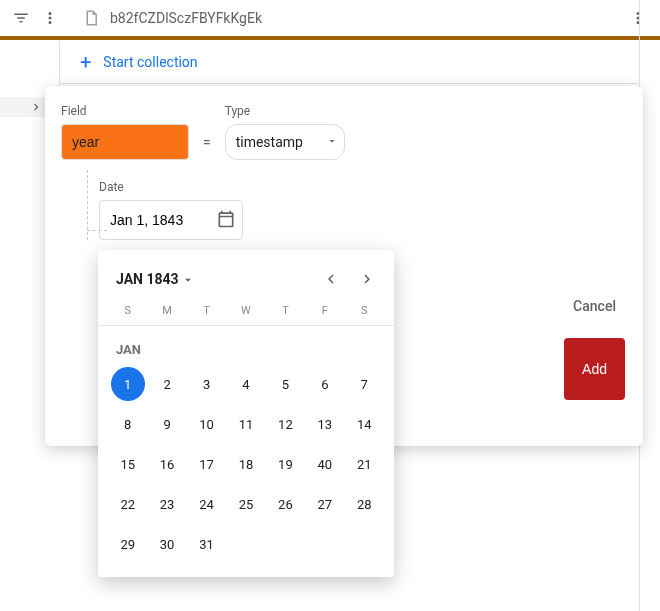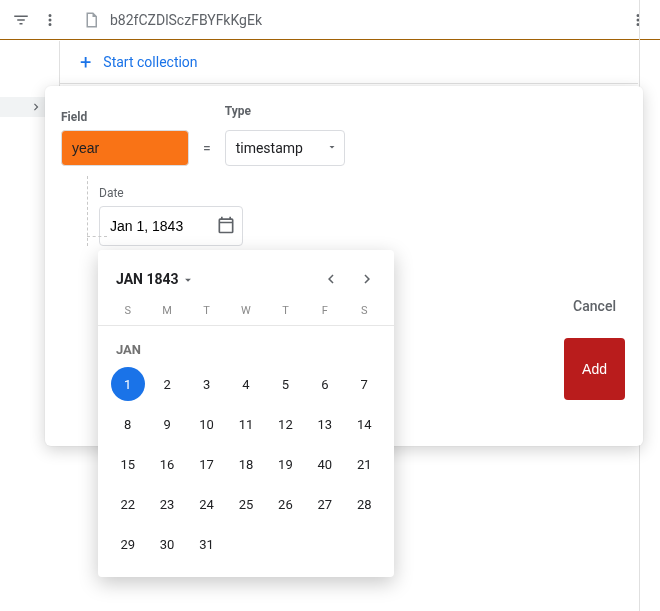--- a/index.html
+++ b/index.html
@@ -8,21 +8,21 @@
     font-size: 14px;
     color: #202124;
     background: #fff;
     width: 660px;
     height: 611px;
     overflow: hidden;
     position: relative;
   }
   .topbar {
     height: 40px;
-    border-bottom: 1px solid #a16207;
+    border-bottom: 4px solid #a16207;
     display: flex;
     align-items: center;
     padding: 0 8px;
   }
   .topbar .left-icons {
     display: flex;
     align-items: center;
     gap: 4px;
     width: 54px;
   }
@@ -99,21 +99,20 @@
   }
   .field-row {
     display: flex;
     align-items: flex-end;
     gap: 12px;
   }
   .field-group { display: flex; flex-direction: column; gap: 6px; }
   .field-label {
     font-size: 12px;
     color: #5f6368;
-    font-weight: bold;
   }
   .text-input {
     height: 36px;
     border: 1px solid #dadce0;
     border-radius: 4px;
     padding: 0 10px;
     font-size: 14px;
     color: #202124;
     outline: none;
     background: #f97316;
@@ -123,28 +122,27 @@
     height: 36px;
     display: flex;
     align-items: center;
     padding: 0 2px;
     color: #5f6368;
   }
   .type-select {
     width: 120px;
     height: 36px;
     border: 1px solid #dadce0;
-    border-radius: 4px;
+    border-radius: 12px;
     display: flex;
     align-items: center;
     justify-content: space-between;
     padding: 0 6px 0 10px;
     cursor: pointer;
     font-size: 14px;
-    margin-top: 6px;
   }
   .type-select .caret { color: #5f6368; }
 
   .date-block {
     margin-top: 20px;
     margin-left: 16px;
     position: relative;
     padding-left: 22px;
   }
   .tree-line-v {

